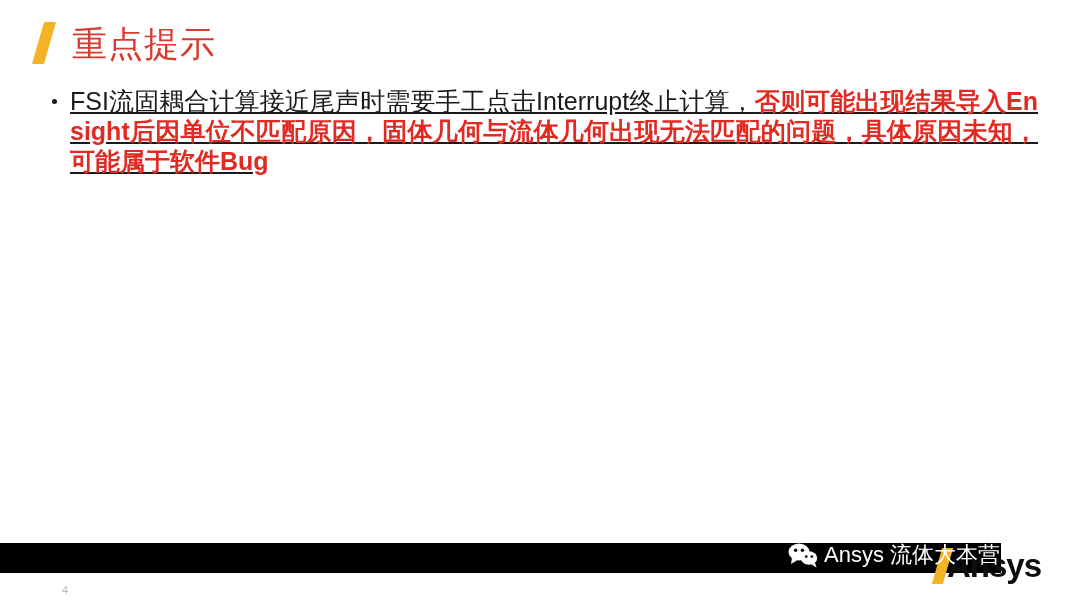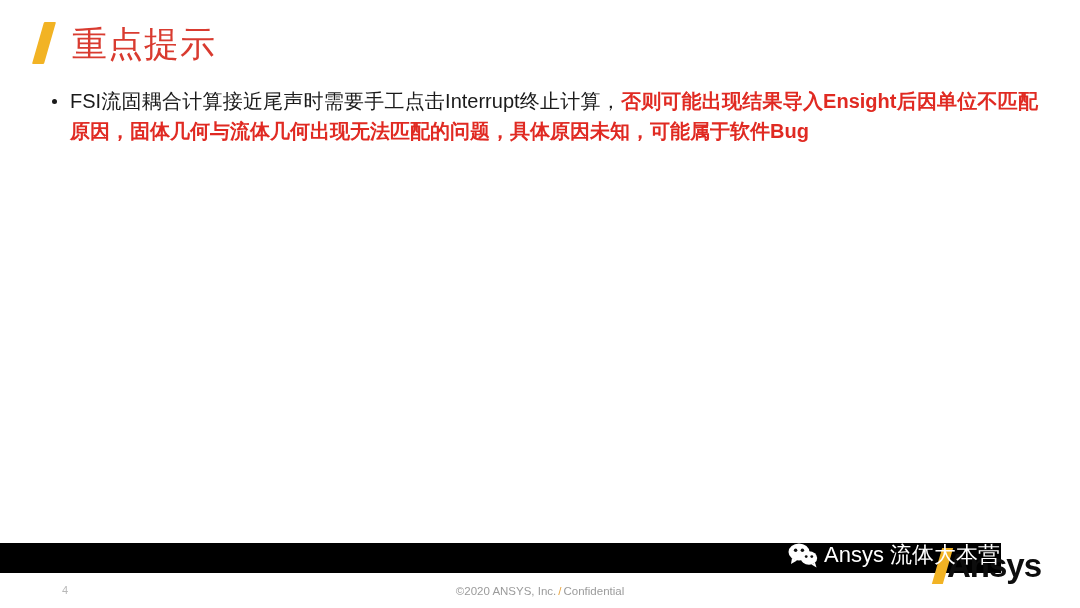--- a/index.html
+++ b/index.html
@@ -61,26 +61,27 @@
   
   .body-block {
     position: absolute;
     left: 48px;
     top: 86px;
     width: 990px;
   }
   .bullet-para {
     position: relative;
     padding-left: 22px;
-    font-size: 20px;
+    font-size: 25px;
     line-height: 30px;
     color: #1a1a1a;
     text-align: justify;
     text-justify: inter-character;
     word-break: break-all;
+    text-decoration: underline;
   }
   .bullet-dot {
     position: absolute;
     left: 4px;
     top: 13px;
     width: 5px;
     height: 5px;
     border-radius: 50%;
     background: #1a1a1a;
   }
@@ -204,23 +205,20 @@
   <div class="body-block">
     <div class="bullet-para">
       <span class="bullet-dot"></span><span class="seg-normal">FSI流固耦合计算接近尾声时需要手工点击Interrupt终止计算，</span><span class="seg-emph">否则可能出现结果导入Ensight后因单位不匹配原因，固体几何与流体几何出现无法匹配的问题，具体原因未知，可能属于软件Bug</span>
     </div>
   </div>
 
   <div class="footer-bar"></div>
 
   <div class="page-number">4</div>
 
-  <div class="copyright">
-    <span>©2020 ANSYS, Inc.</span><span class="cr-slash">/</span><span>Confidential</span>
-  </div>
 
   <div class="ansys-logo">
     <div class="logo-slash"></div>
     <div class="logo-word">Ansys</div>
   </div>
 
   <div class="wechat-watermark">
     <svg class="wechat-icon" viewBox="0 0 30 26">
       <ellipse cx="11" cy="10" rx="10.5" ry="8.6" fill="#ffffff"></ellipse>
       <polygon points="4,16 3,22 9,18.5" fill="#ffffff"></polygon>

